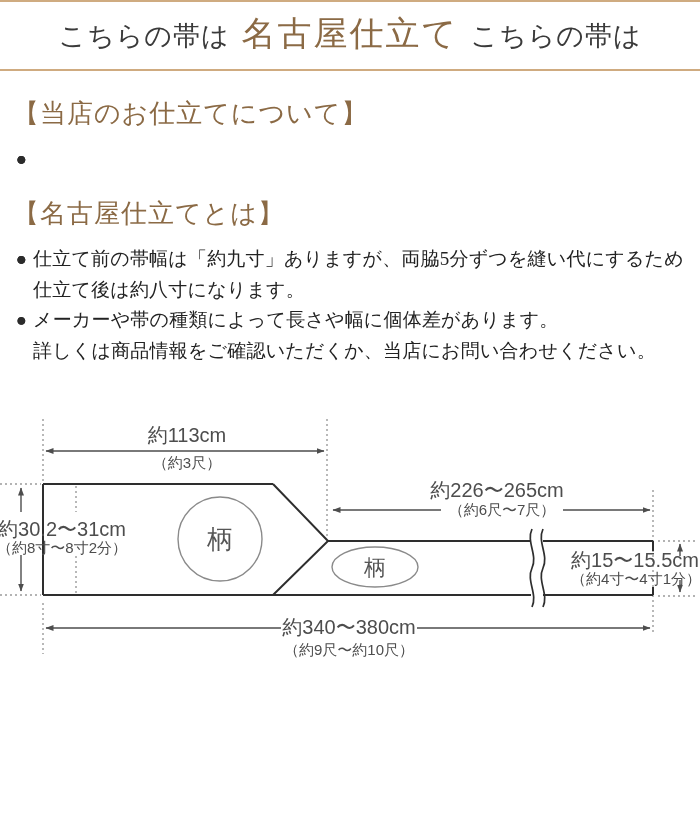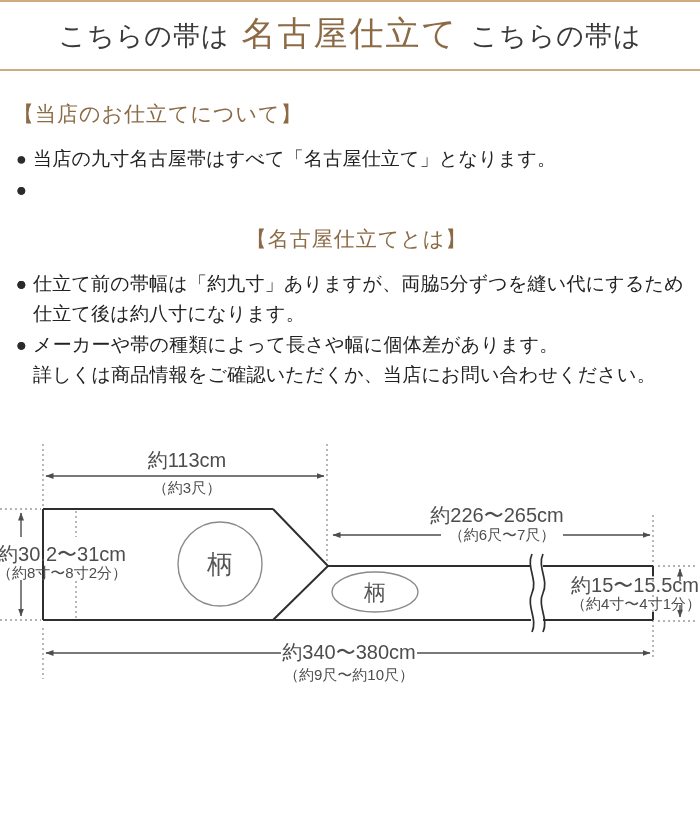--- a/index.html
+++ b/index.html
@@ -18,25 +18,25 @@
   }
   .site-header .small{
     font-size:27px;color:#3a3a3a;letter-spacing:1px;
   }
   .site-header .big{
     font-size:34px;color:#8b6a45;letter-spacing:2px;
     margin:0 8px;
   }
   h2.sec{
     margin:26px 0 0 13px;
-    font-size:21px;line-height:34px;
+    font-size:26px;line-height:34px;
     font-weight:500;
     color:#8b6a45;letter-spacing:1px;
   }
-  h2.sec2{margin-top:47px;text-align:center;}
+  h2.sec2{margin-top:66px;}
   ul.points{
     list-style:none;
     margin:13px 0 0 17px;padding:0;
   }
   ul.points li{
     position:relative;
     padding-left:16px;
     font-size:19px;line-height:30.6px;
     color:#222222;letter-spacing:0.2px;
   }
@@ -66,21 +66,21 @@
   <span class="big">名古屋仕立て</span>
   <span class="small">こちらの帯は</span>
 </div>
 
 <div class="mid-rule"></div>
 
 <h2 class="sec">【当店のお仕立てについて】</h2>
 
 <ul class="points">
   <li>
-    <span class="mark">●</span><span>当店の九寸名古屋帯はすべて「名古屋仕立て」となります。</span>
+    <span class="mark">●</span>
     
   </li>
   <li>
     <span class="mark">●</span>
     
   </li>
   <li>
     <span class="mark">●</span>
     
   </li>

